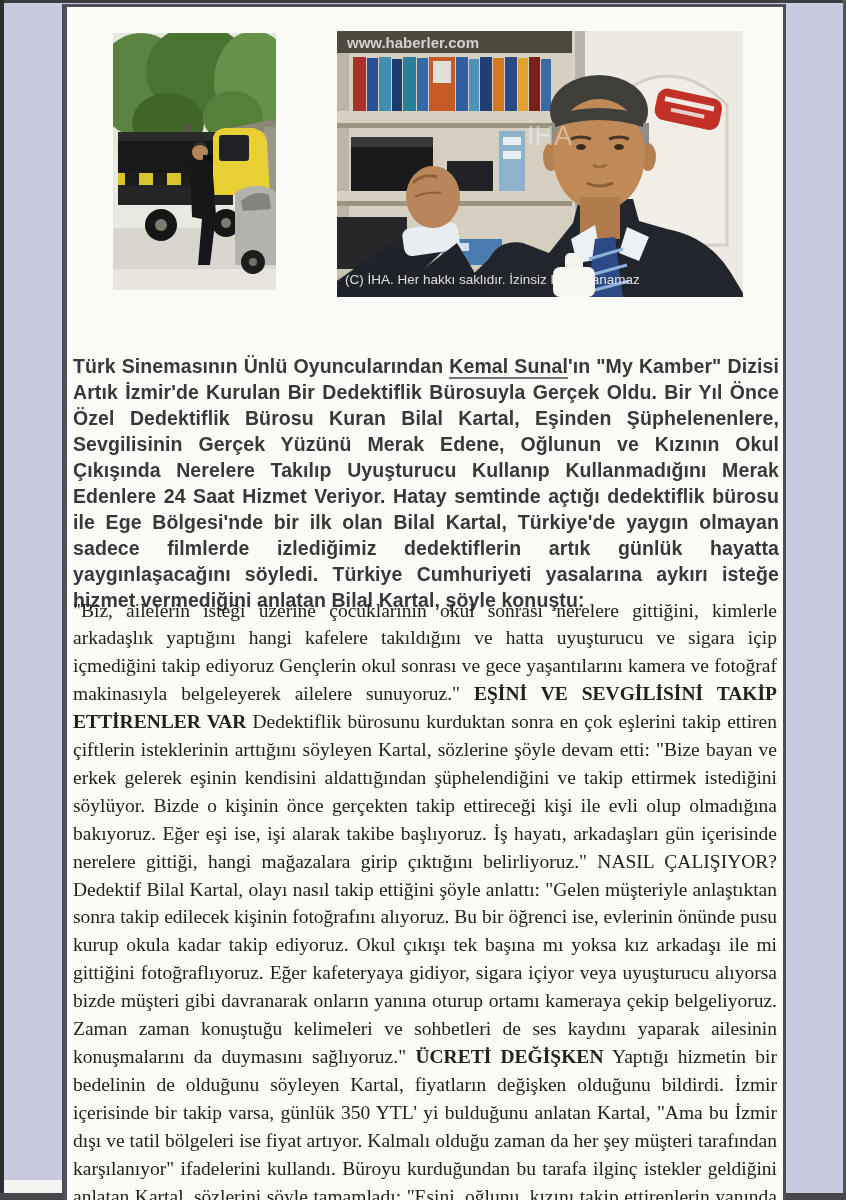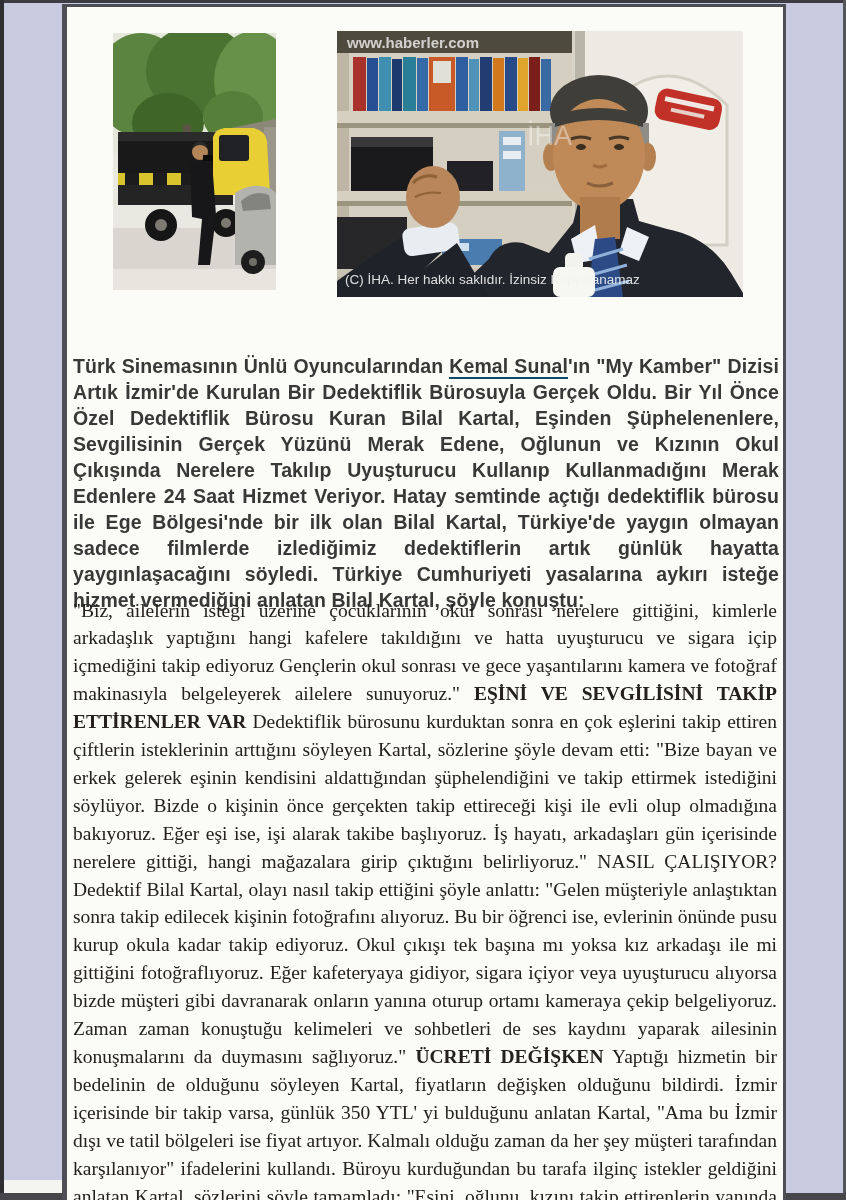--- a/index.html
+++ b/index.html
@@ -26,21 +26,21 @@
   .photo-right{left:270px;top:24px;width:406px;height:266px;}
 
   .intro{
     position:absolute;left:6px;top:326px;width:706px;
     text-align:justify;
     font:bold 19.5px/26px "Liberation Sans",sans-serif;
     color:#383838;letter-spacing:0.1px;
   }
   .intro a{
     color:#383838;text-decoration:none;
-    border-bottom:2px solid #0c4a6e;cursor:pointer;
+    border-bottom:2px solid #737373;cursor:pointer;
   }
   .bodytext{
     position:absolute;left:6px;top:570px;width:704px;
     text-align:justify;
     font:19.5px/27.9px "Liberation Serif",serif;
     color:#24211d;
   }
   .bodytext b{font-weight:bold;}
   .byline{
     position:absolute;left:6px;top:1120px;width:704px;

